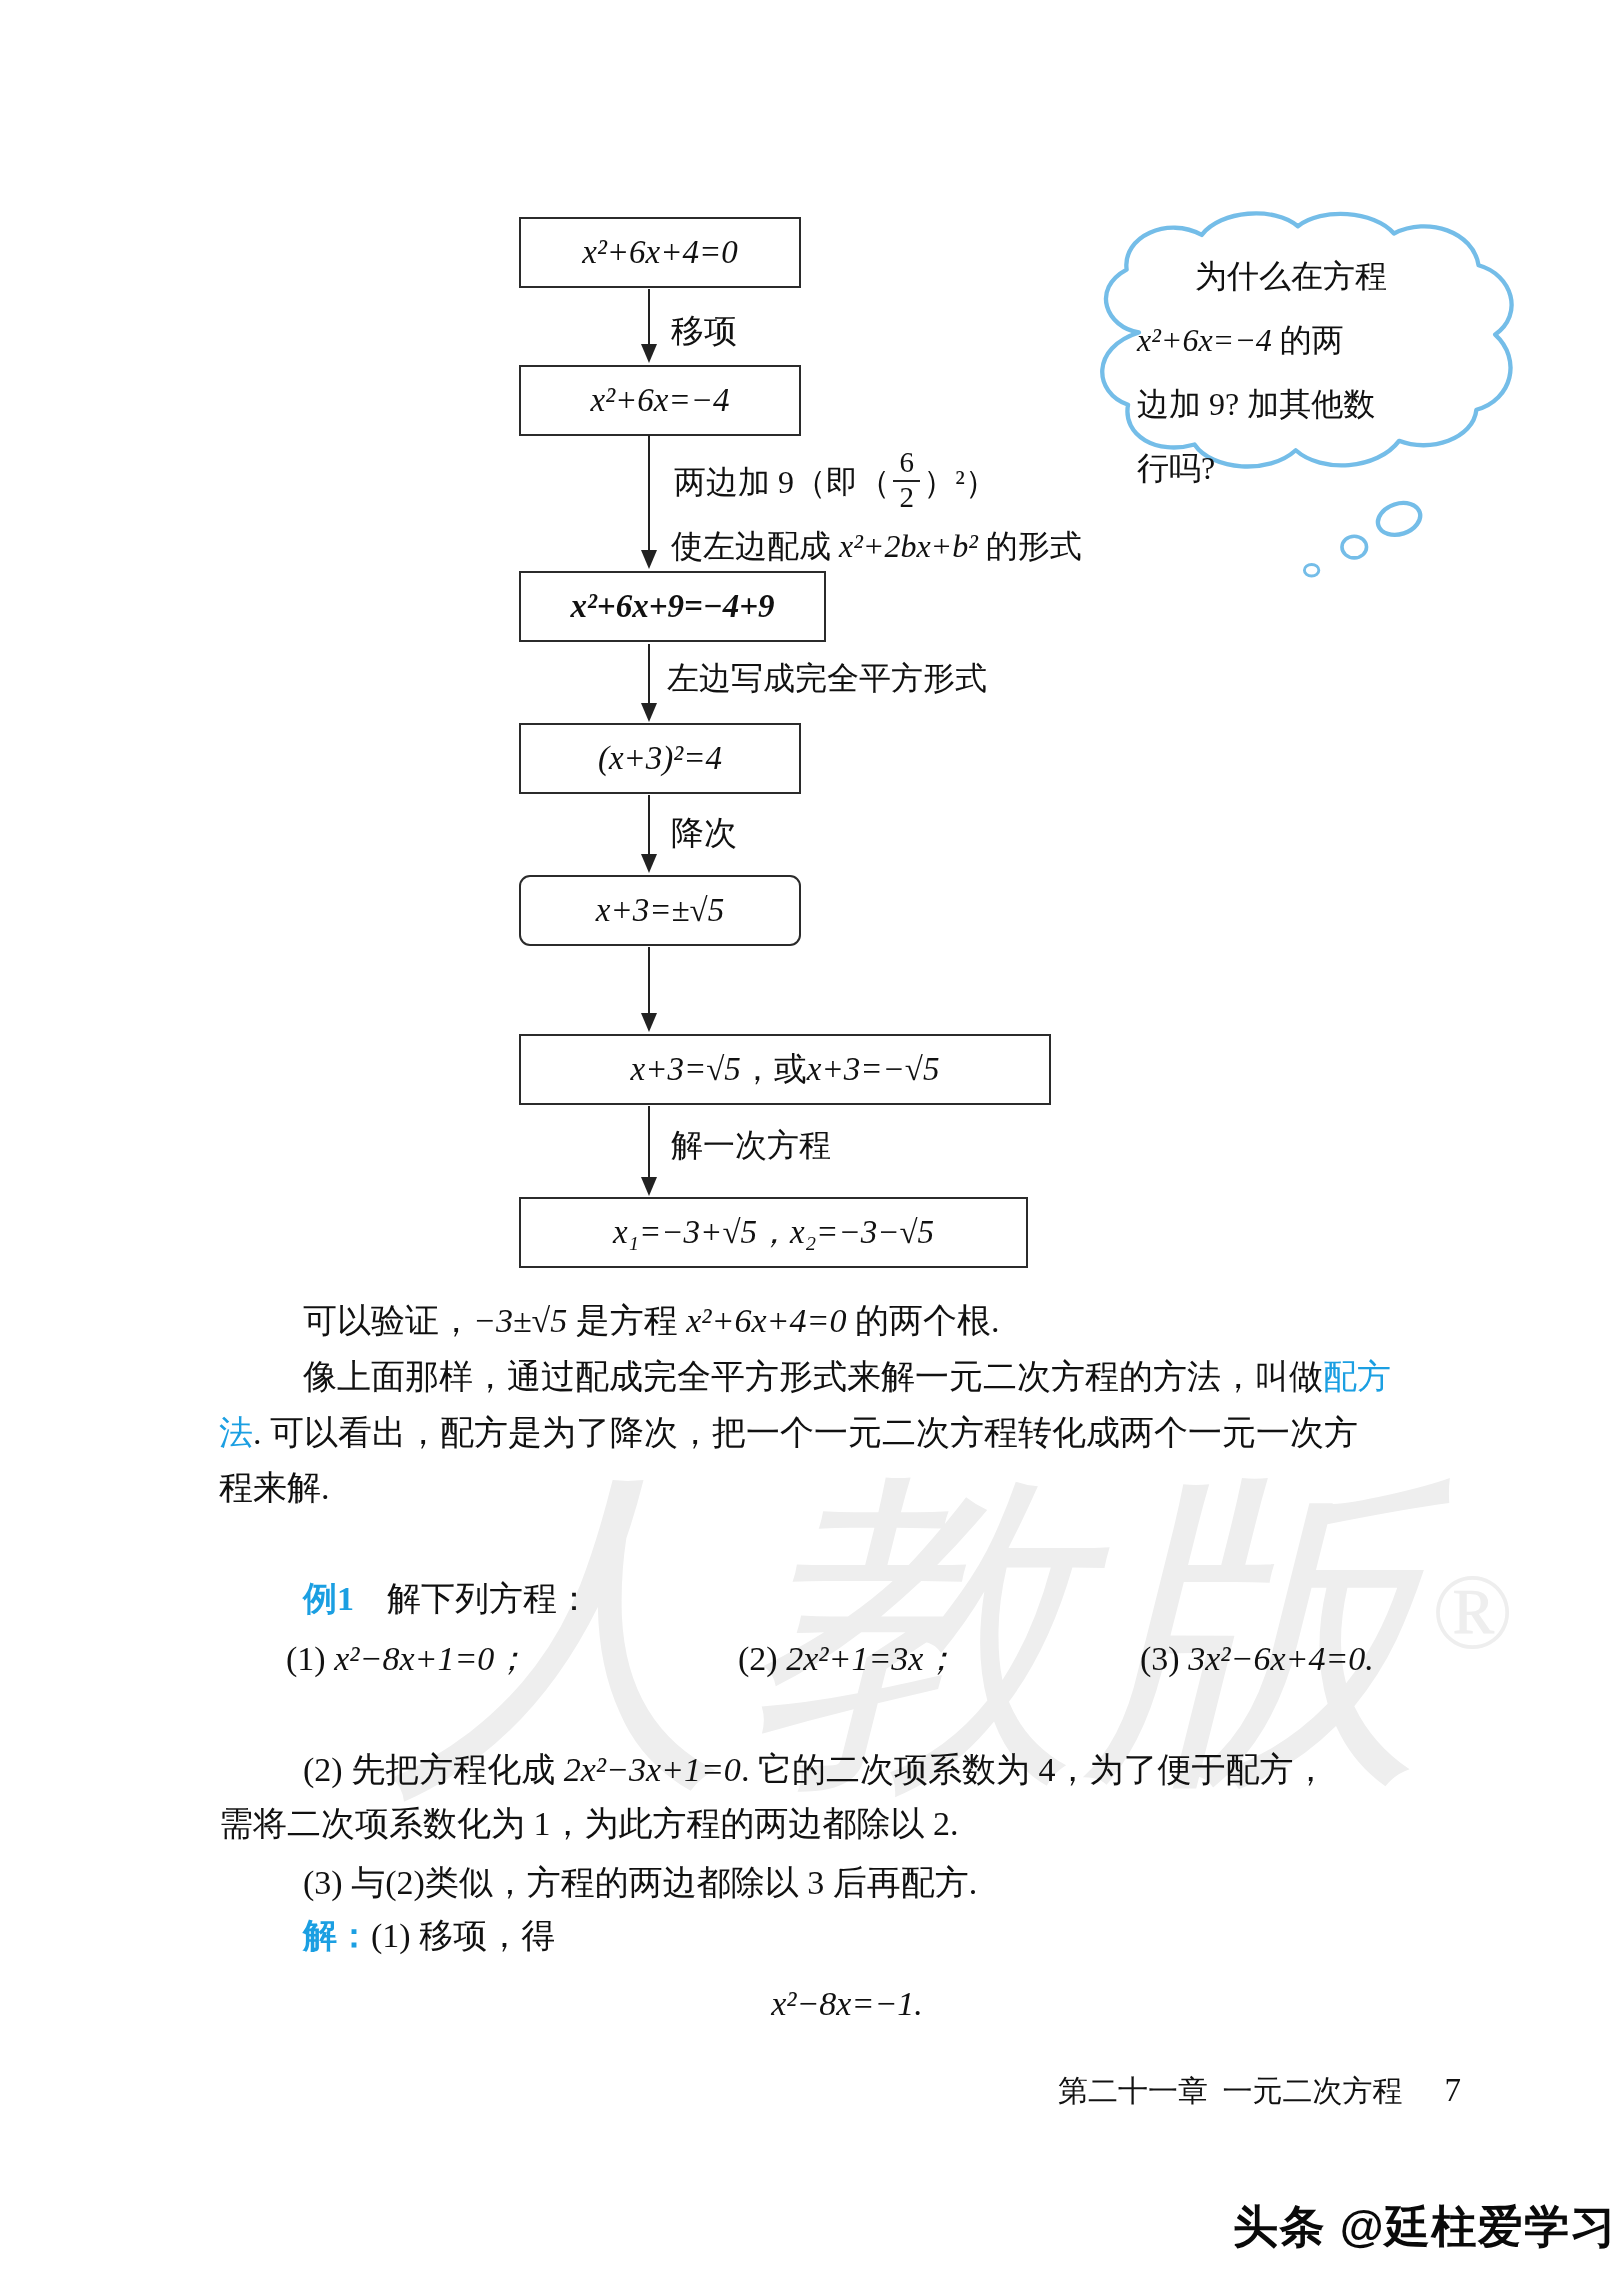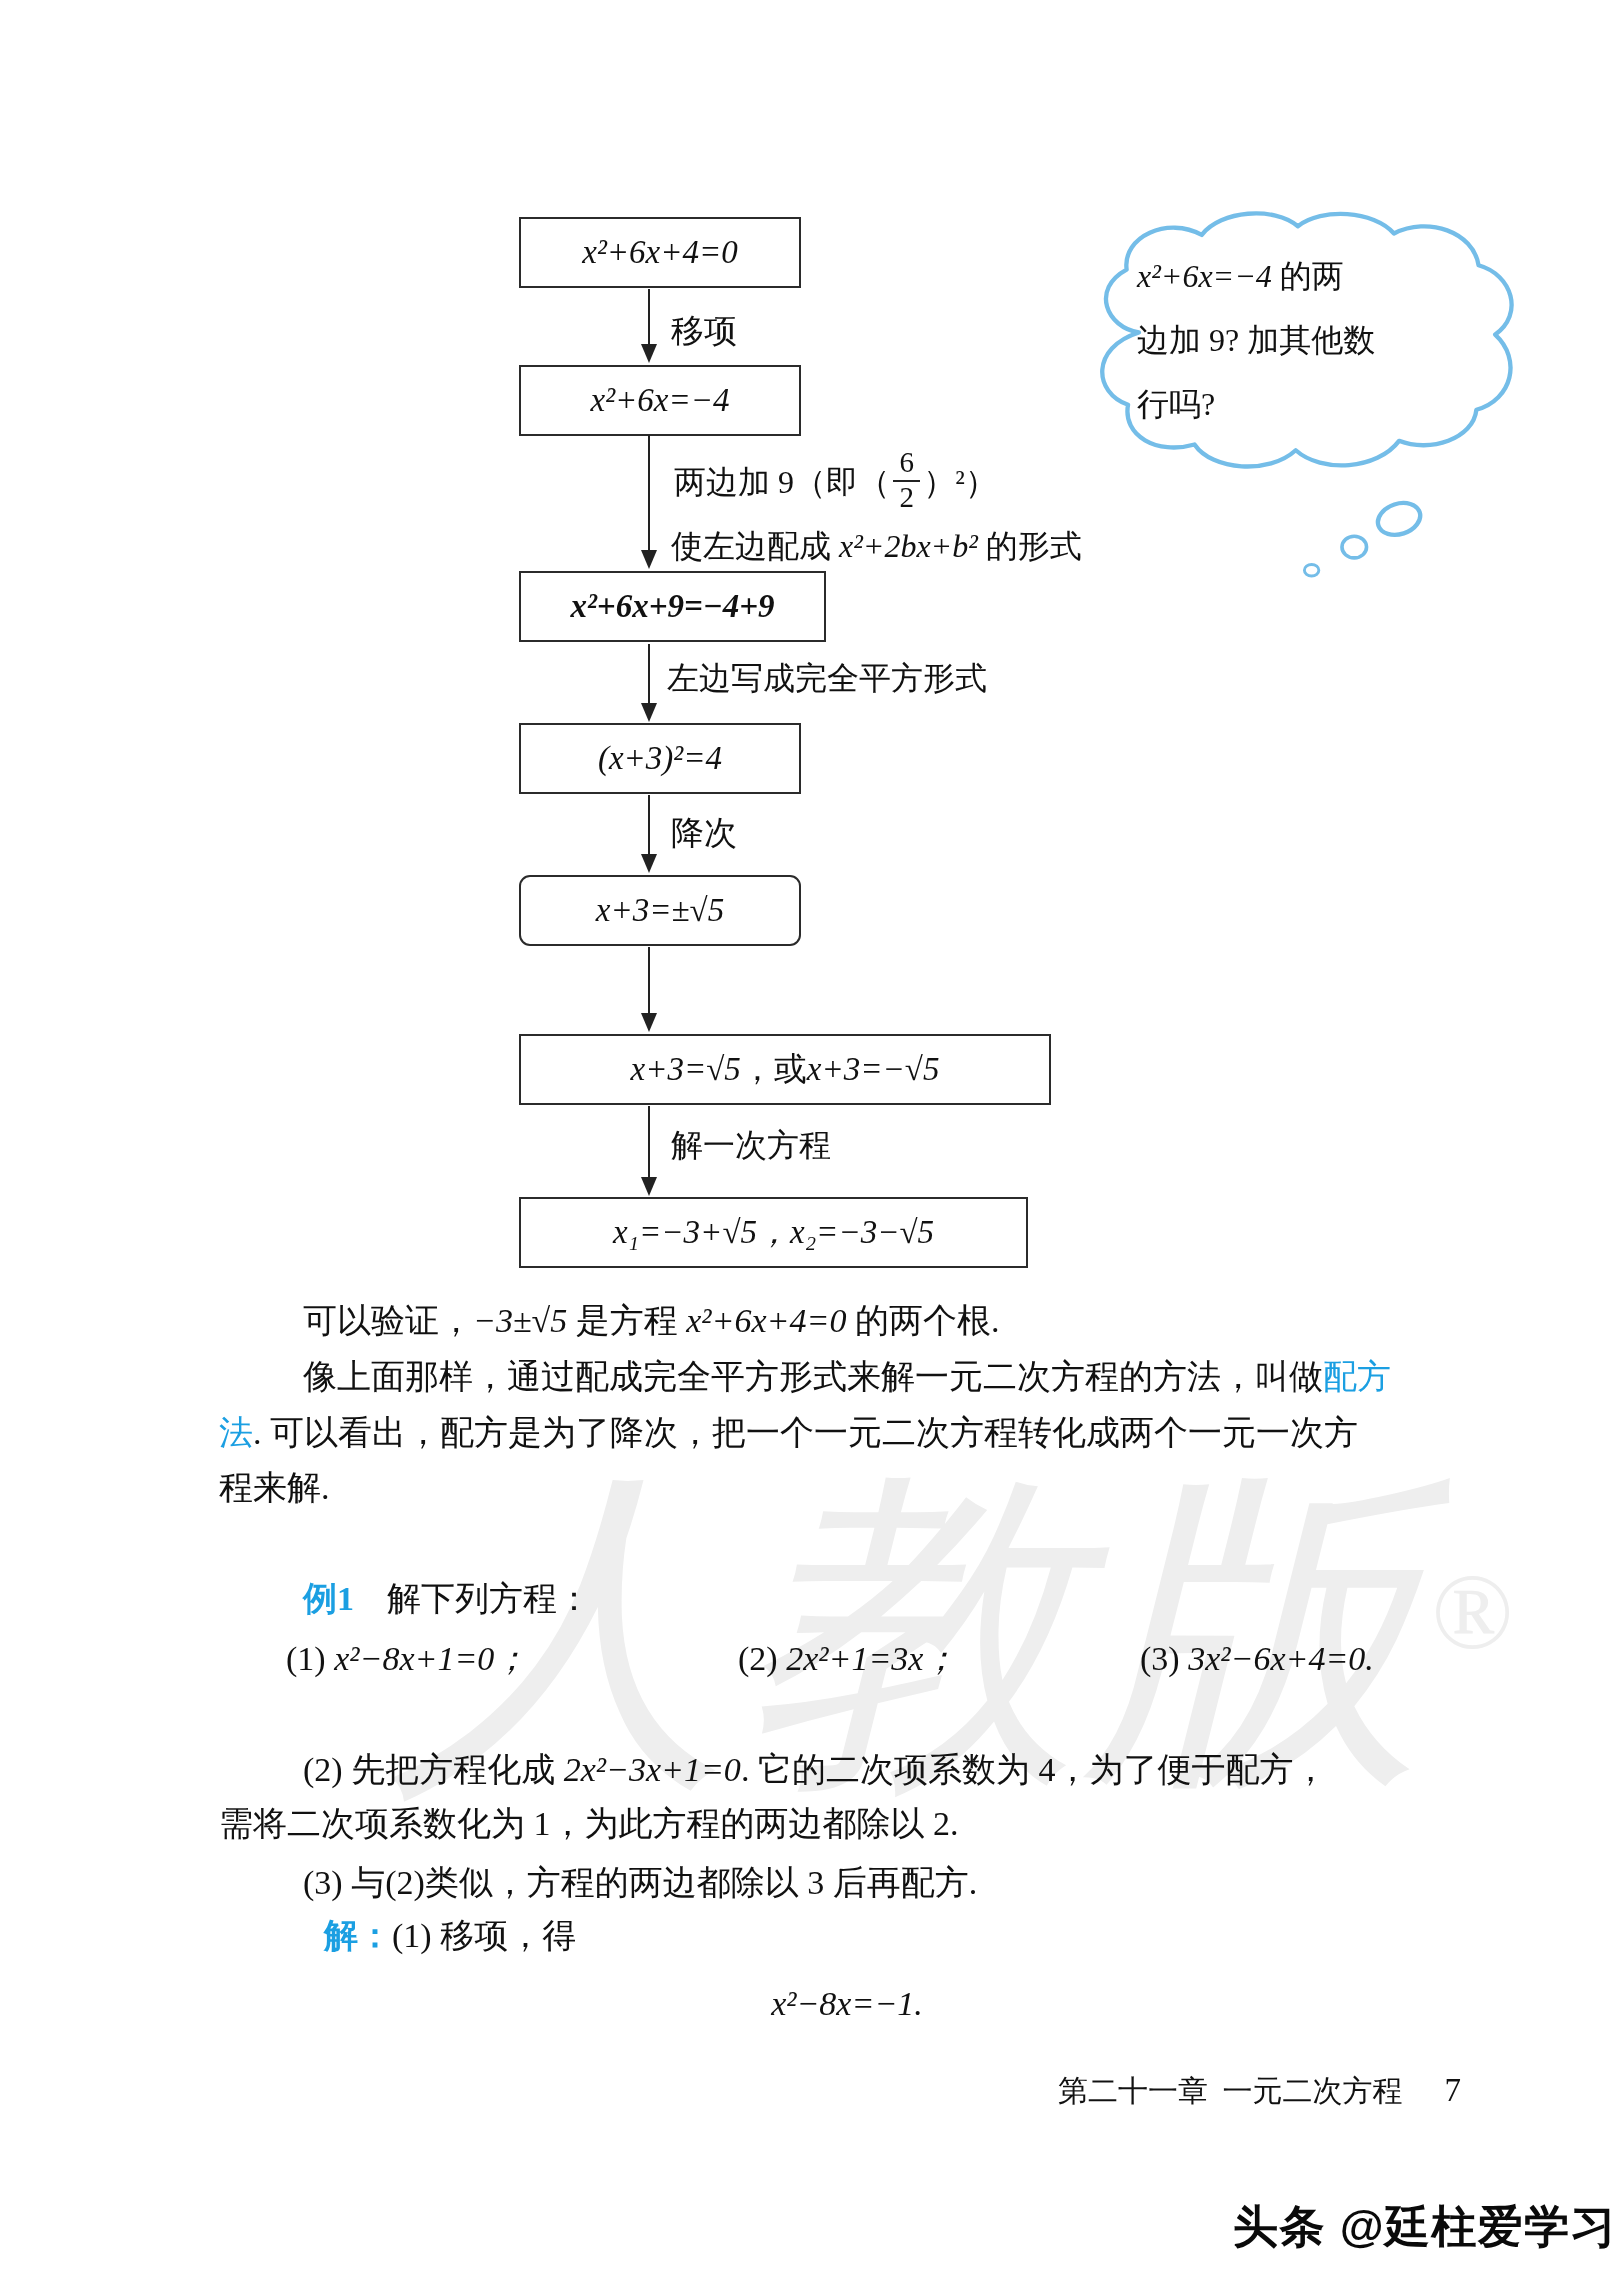--- a/index.html
+++ b/index.html
@@ -146,20 +146,21 @@
          C 558 322, 498 342, 455 325
          C 425 365, 348 370, 312 338
          C 275 372, 196 366, 172 330
          C 120 345, 72 318, 80 275
          C 32 258, 28 196, 95 175 Z" fill="#ffffff" stroke="#74bde8" stroke-width="6" stroke-linejoin="round"></path>
     <ellipse cx="455" cy="433" rx="30" ry="21" fill="#ffffff" stroke="#74bde8" stroke-width="6" transform="rotate(-18 455 433)"></ellipse>
     <ellipse cx="393" cy="472" rx="17" ry="15" fill="#ffffff" stroke="#74bde8" stroke-width="5"></ellipse>
     <ellipse cx="334" cy="504" rx="10" ry="8" fill="#ffffff" stroke="#74bde8" stroke-width="4"></ellipse>
   </svg>
   <div class="bubble-text">
+    <div class="bl first">为什么在方程</div>
     <div class="bl"><span class="m">x²+6x=−4</span><span> 的两</span></div>
     <div class="bl">边加 9? 加其他数</div>
     <div class="bl">行吗?</div>
   </div>
 
   <div class="tline" style="left:303px;top:1300px;"><span>可以验证，</span><span class="m">−3±√5</span><span> 是方程 </span><span class="m">x²+6x+4=0</span><span> 的两个根.</span></div>
 
   <div class="tline" style="left:303px;top:1356px;"><span>像上面那样，通过配成完全平方形式来解一元二次方程的方法，叫做</span><span class="blue">配方</span></div>
   <div class="tline" style="left:219px;top:1412px;"><span class="blue">法</span><span>. 可以看出，配方是为了降次，把一个一元二次方程转化成两个一元一次方</span></div>
   <div class="tline" style="left:219px;top:1467px;">程来解.</div>
@@ -167,21 +168,21 @@
   <div class="tline" style="left:303px;top:1578px;"><span class="bluelbl ex-num">例1</span><span>解下列方程：</span></div>
 
   <div class="tline" style="left:286px;top:1638px;"><span>(1) </span><span class="m">x²−8x+1=0；</span></div>
   <div class="tline" style="left:738px;top:1638px;"><span>(2) </span><span class="m">2x²+1=3x；</span></div>
   <div class="tline" style="left:1140px;top:1638px;"><span>(3) </span><span class="m">3x²−6x+4=0.</span></div>
 
   <div class="tline" style="left:303px;top:1749px;"><span>(2) 先把方程化成 </span><span class="m">2x²−3x+1=0</span><span>. 它的二次项系数为 4，为了便于配方，</span></div>
   <div class="tline" style="left:219px;top:1803px;">需将二次项系数化为 1，为此方程的两边都除以 2.</div>
   <div class="tline" style="left:303px;top:1862px;">(3) 与(2)类似，方程的两边都除以 3 后再配方.</div>
 
-  <div class="tline" style="left:303px;top:1915px;margin-left:21px;"><span class="bluelbl">解：</span><span>(1) 移项，得</span></div>
+  <div class="tline" style="left:303px;top:1915px;"><span class="bluelbl">解：</span><span>(1) 移项，得</span></div>
 
   <div class="tline eqc m" style="left:219px;top:1983px;">x²−8x=−1.</div>
 
   <div class="footer"><span>第二十一章</span><span class="ftitle">一元二次方程</span><span class="fpage">7</span></div>
 
   <div class="wm-bottom">头条 @廷柱爱学习</div>
 
 </div>
 
 

